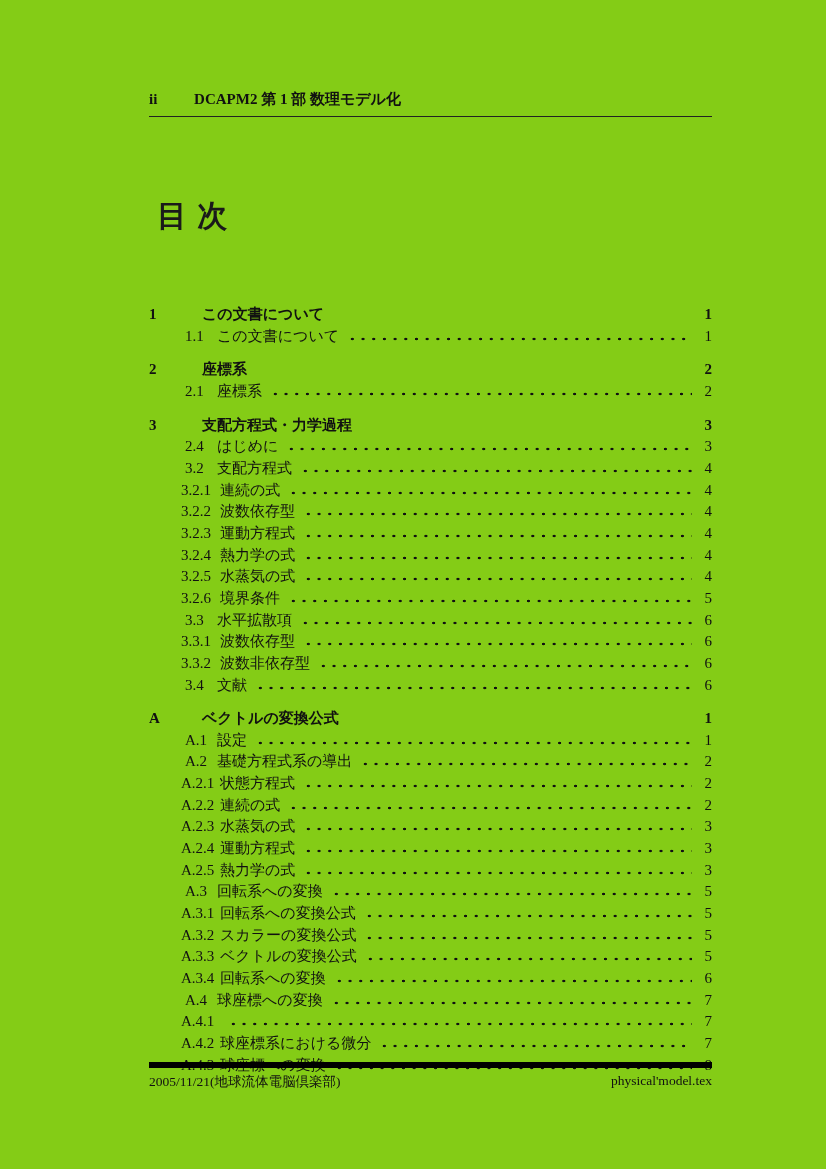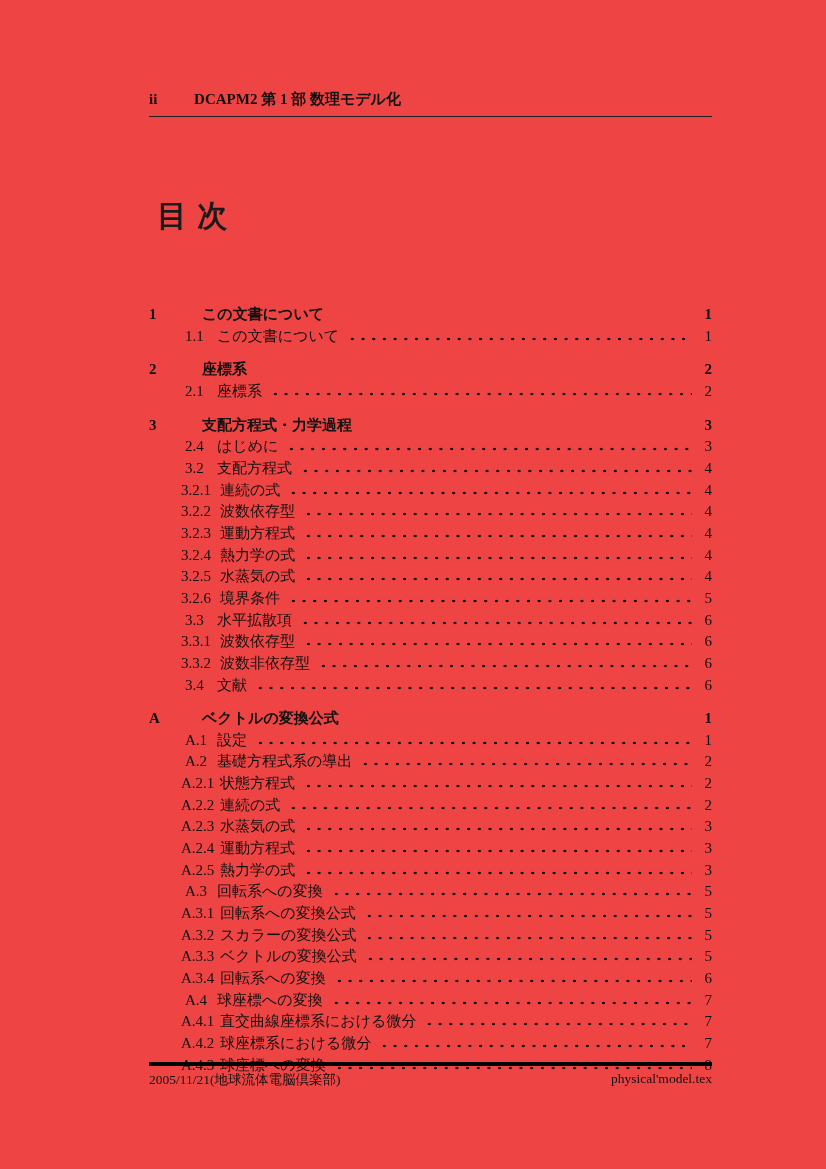--- a/index.html
+++ b/index.html
@@ -1,20 +1,20 @@
 <!DOCTYPE html>
 <html><head>
 <meta charset="utf-8">
 <style>
   html, body { margin: 0; padding: 0; background: #ffffff; }
   .sheet {
     position: relative;
     width: 826px;
     height: 1169px;
-    background: #ef4444;
+    background: #84cc16;
     color: #111111;
     font-family: "Liberation Serif", "DejaVu Serif", serif;
     overflow: hidden;
   }
   
   .header {
     position: absolute;
     left: 149px;
     top: 90px;
     width: 563px;
@@ -75,21 +75,21 @@
     flex: 0 0 auto;
     min-width: 14px;
     text-align: right;
   }
   
   .footer {
     position: absolute;
     left: 149px;
     top: 1062px;
     width: 563px;
-    border-top: 4px solid #000000;
+    border-top: 6px solid #000000;
     padding-top: 5px;
     display: flex;
     justify-content: space-between;
     font-size: 13.5px;
   }
 </style>
 </head>
 <body>
 
 <div class="sheet">
@@ -283,21 +283,20 @@
     <span class="pagenum">6</span>
   </div>
       <div class="toc-row section">
     <span class="num">A.4</span>
     <span class="title">球座標への変換</span>
     <span class="dots"></span>
     <span class="pagenum">7</span>
   </div>
       <div class="toc-row subsection">
     <span class="num">A.4.1</span>
-    <span class="title">直交曲線座標系における微分</span>
     <span class="dots"></span>
     <span class="pagenum">7</span>
   </div>
       <div class="toc-row subsection">
     <span class="num">A.4.2</span>
     <span class="title">球座標系における微分</span>
     <span class="dots"></span>
     <span class="pagenum">7</span>
   </div>
       <div class="toc-row subsection">

